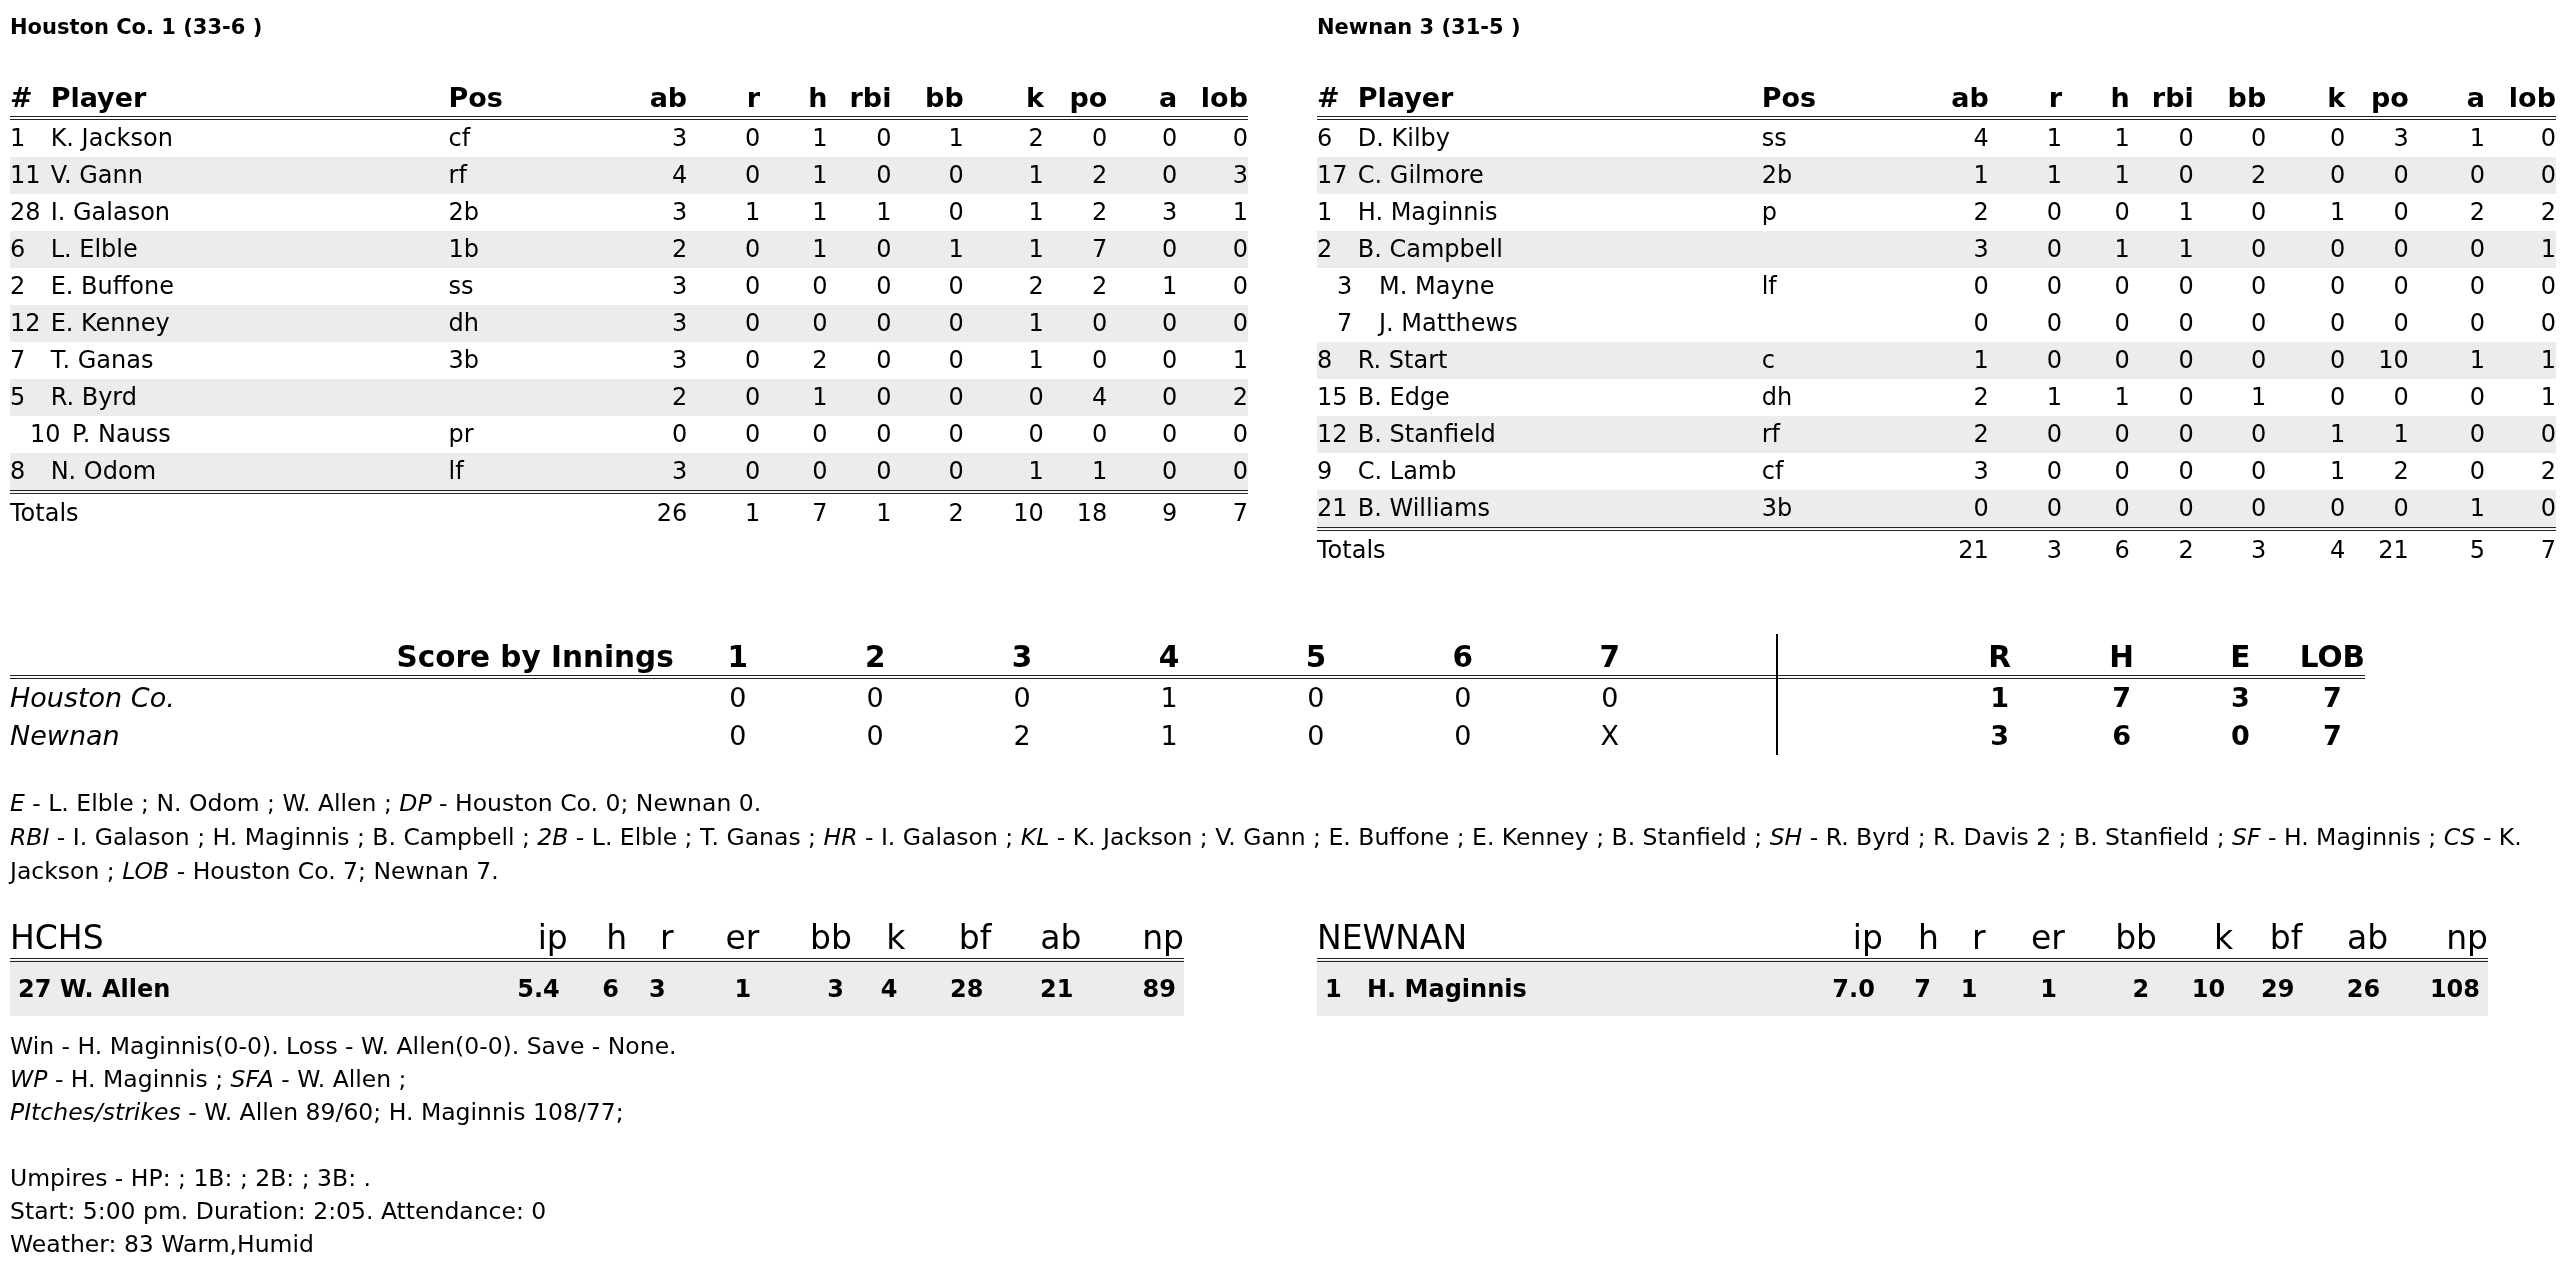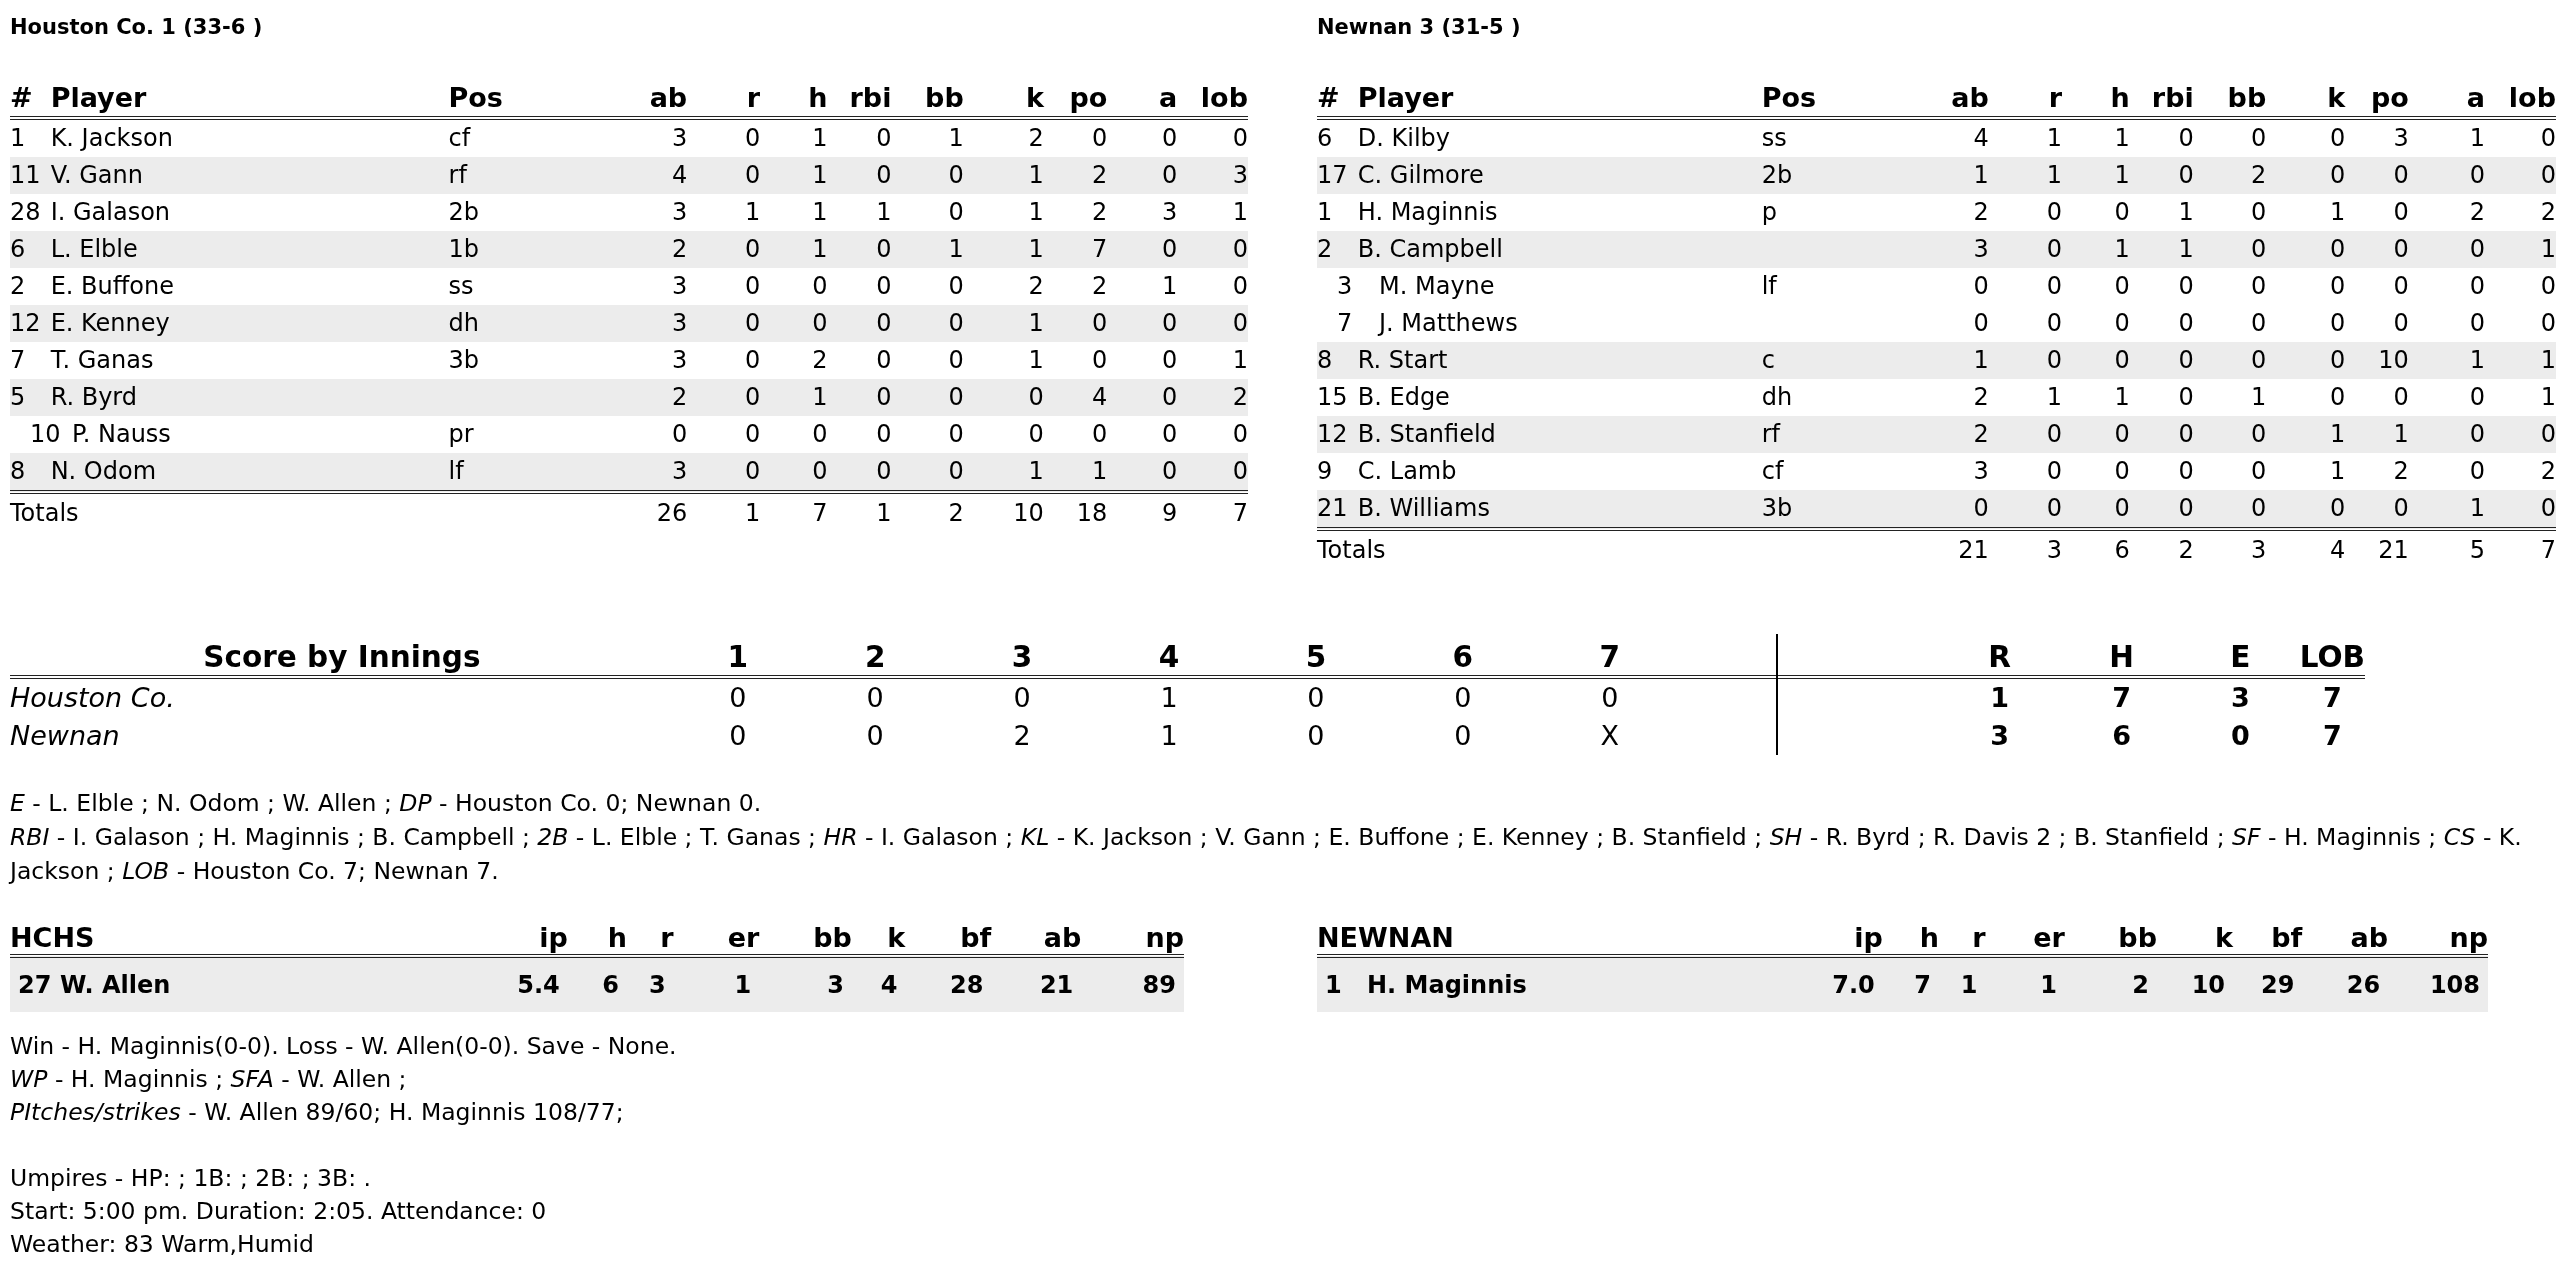--- a/index.html
+++ b/index.html
@@ -14,30 +14,30 @@
   .box { position:absolute; font-size:24px; }
   .box th { font-weight:bold; font-size:27px; text-align:right; padding:0 0 2.7px 0; height:38px; vertical-align:bottom; border-bottom:4px double #222; }
   .box th.l { text-align:left; }
   .box td { height:37px; text-align:right; padding:0; white-space:nowrap; line-height:37px; }
   .box td.l { text-align:left; }
   .box tr.alt td { background:#ececec; }
   .box tr.tot td { border-top:4px double #222; height:39px; }
 
   .inn { position:absolute; font-size:27px; }
   .inn th { font-weight:bold; font-size:29.5px; text-align:center; height:38px; vertical-align:bottom; border-bottom:4px double #222; padding:0 0 1.3px 0; }
-  .inn th.l { text-align:center; }
+  .inn th.l { text-align:right; }
   .inn td { text-align:center; height:38px; line-height:38px; padding:0; }
   .inn td.l { text-align:left;font-style:italic; }
   .inn td.b { font-weight:bold; }
 
   .notes { position:absolute; font-size:23.5px; line-height:34px; }
   .notes i { font-style:italic; }
 
   .pit { position:absolute; font-size:24px; }
-  .pit th { font-weight:bold; font-size:27px; text-align:right; height:35px; vertical-align:bottom; border-bottom:4px double #222; padding:0 0 1.3px 0; }
+  .pit th { font-weight:normal; font-size:33px; text-align:right; height:35px; vertical-align:bottom; border-bottom:4px double #222; padding:0 0 1.3px 0; }
   .pit th.l { text-align:left; }
   .pit td { text-align:right; height:38px; line-height:38px; background:#ececec; padding:8px;font-weight:bold; }
   .pit td.l { text-align:left; }
 
   .foot { position:absolute; font-size:23.5px; line-height:33px; }
 </style>
 </head>
 <body>
 
 <div class="abs team-title" style="left:10px; top:14.8px;">Houston Co. 1 (33-6 )</div>

